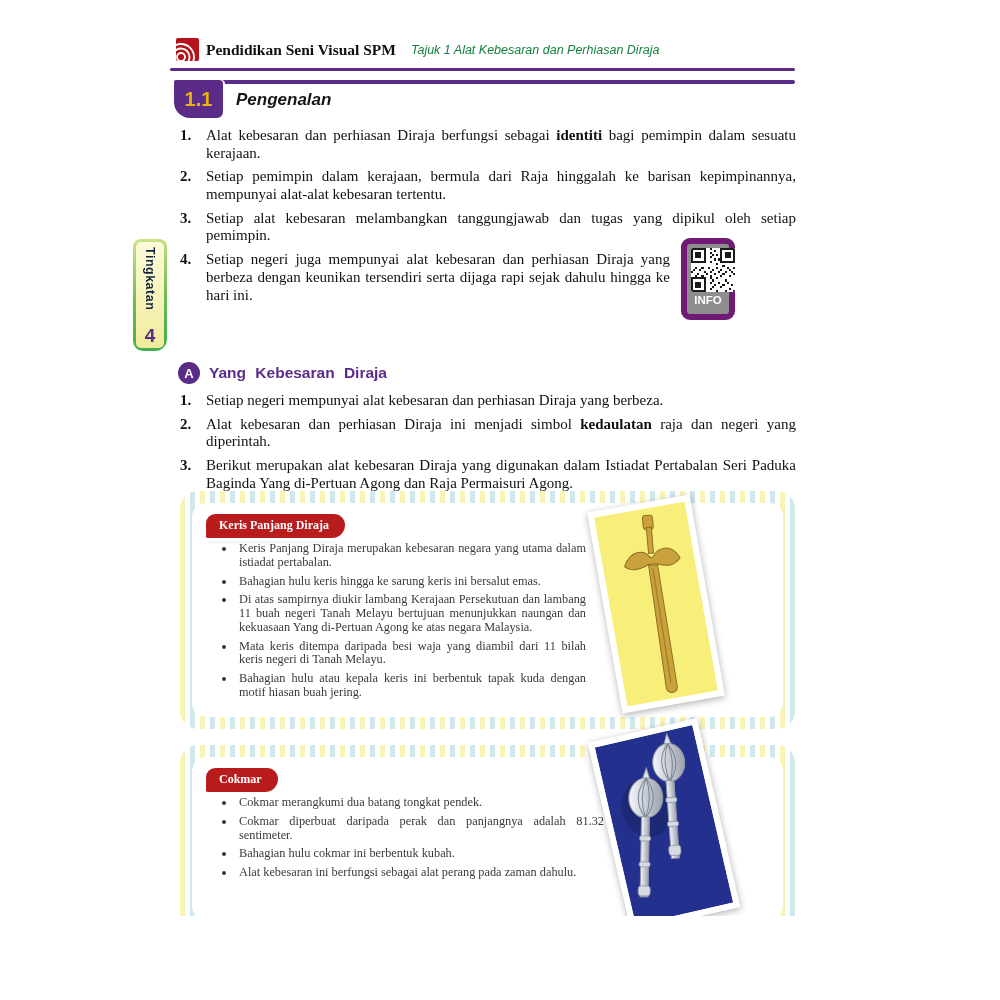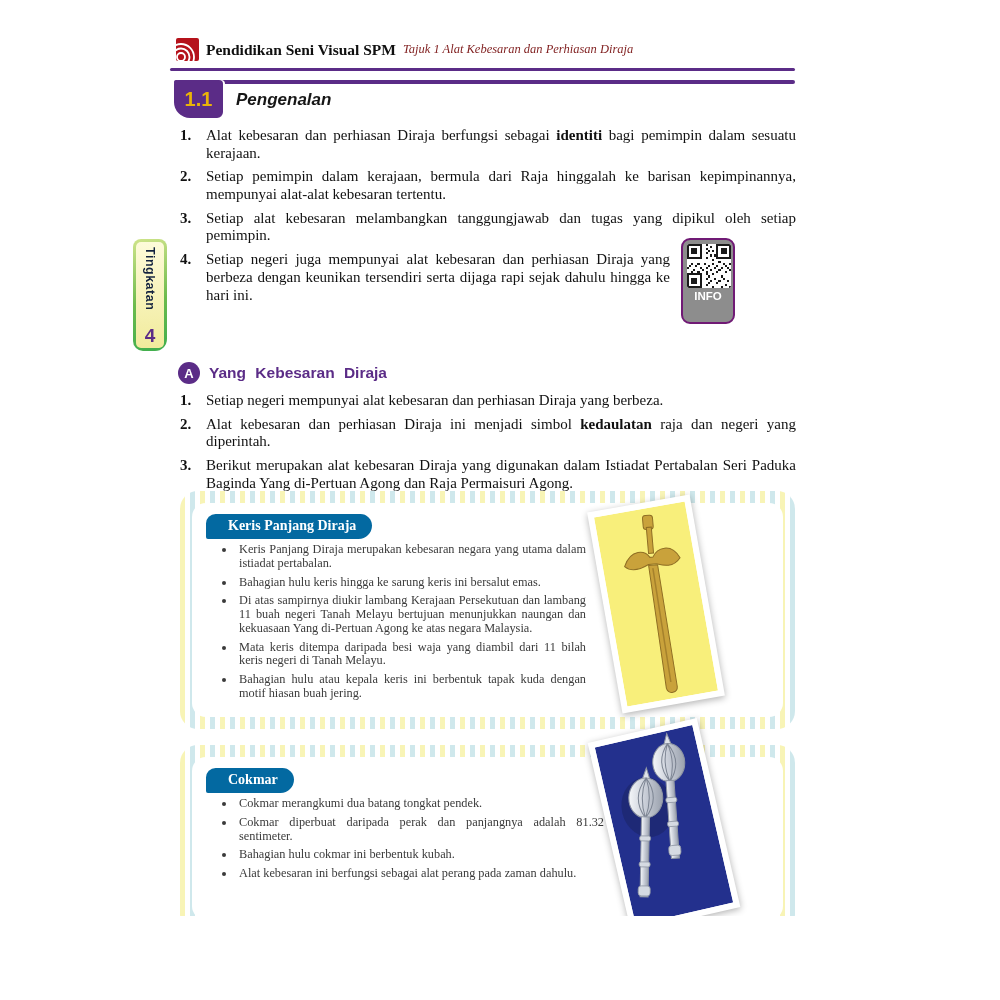--- a/index.html
+++ b/index.html
@@ -3,21 +3,21 @@
 <meta charset="utf-8">
 <style>
   html,body{margin:0;padding:0;background:#fff;}
   .page{position:relative;width:1000px;height:916px;background:#ffffff;overflow:hidden;
         font-family:"Liberation Serif", serif;color:#111;}
 
   
   .header{position:absolute;left:176px;top:38px;display:flex;align-items:center;gap:7px;}
   .logo{width:23px;height:23px;flex:0 0 auto;}
   .h-title{font-weight:bold;font-size:15.5px;color:#101010;}
-  .h-sub{font-family:Liberation Serif, serif;font-style:italic;font-size:12.5px;color:#7f1d1d;margin-left:0;}
+  .h-sub{font-family:Liberation Sans, sans-serif;font-style:italic;font-size:12.5px;color:#15803d;margin-left:8px;}
   .top-rule{position:absolute;left:170px;top:68px;width:625px;height:3px;background:#5b2c87;border-radius:2px;}
 
   
   .sec{position:absolute;left:174px;width:621px;height:40px;}
   #sec1{top:80px;} #sec2{top:316px;}
   .sec-line{position:absolute;left:0;top:0;width:100%;height:4px;background:#5b2c87;border-radius:2px;}
   .sec-badge{position:absolute;left:0;top:0;width:49px;height:38px;background:#5b2c87;
              border-radius:4px 4px 6px 16px;display:flex;align-items:center;justify-content:center;
              font-family:"Liberation Sans", sans-serif;font-weight:bold;font-size:20px;color:#eab308;
              box-shadow:2px 0 0 #fff;}
@@ -28,22 +28,22 @@
   .olist{position:absolute;left:180px;width:616px;}
   #intro-list{top:127px;} #a-list{top:392px;}
   .oitem{display:flex;margin-bottom:6px;}
   .oitem .num{flex:0 0 26px;font-weight:bold;font-size:15px;line-height:1.18;}
   .oitem .txt{flex:1;font-size:15px;line-height:1.18;text-align:justify;}
   #item4 .txt{max-width:464px;}
   b{font-weight:bold;}
 
   
   .info-block{position:absolute;left:681px;top:238px;display:flex;gap:9px;}
-  .info-badge{width:54px;background:#8d8d8d;border:2px solid #701a75;border-radius:9px;
-              padding:4px 4px 20px;text-align:center;box-sizing:border-box;}
+  .info-badge{width:54px;background:#8d8d8d;border:6px solid #701a75;border-radius:9px;
+              padding:4px 4px 8px;text-align:center;box-sizing:border-box;}
   .info-badge svg{display:block;background:#fff;border-radius:2px;}
   .info-label{font-family:"Liberation Sans", sans-serif;font-weight:bold;color:#fff;font-size:11.5px;padding-top:2px;}
   .info-caption{width:66px;font-size:12.5px;line-height:1.3;color:#222;padding-top:8px;}
 
   
   .tab{position:absolute;left:133px;top:239px;width:34px;height:112px;
        background:linear-gradient(165deg,#cfe48a 0%,#6cbb4d 55%,#3fae4e 100%);
        border-radius:8px 8px 12px 10px;padding:3px;box-sizing:border-box;}
   .tab-inner{width:100%;height:100%;background:linear-gradient(180deg,#fdfbda,#f1eb9c);
              border-radius:5px;display:flex;flex-direction:column;align-items:center;
@@ -60,22 +60,22 @@
   .subhead .stitle{font-family:"Liberation Sans", sans-serif;font-weight:bold;font-size:15.5px;
                    color:#5b2c87;word-spacing:5px;}
 
   
   .card{position:absolute;left:180px;width:615px;border-radius:18px;box-sizing:border-box;padding:12px;
         background:repeating-linear-gradient(90deg,#f8f4b6 0 5px,#ffffff 5px 10px,#cfe8ec 10px 15px,#ffffff 15px 20px);}
   #card-keris{top:491px;height:238px;}
   #card-cokmar{top:745px;height:187px;}
   .card-inner{width:100%;height:100%;background:#fff;border-radius:14px;position:relative;
               box-sizing:border-box;padding:11px 14px;}
-  .card-title{display:inline-block;background:#0369a1;color:#fff;font-weight:bold;font-size:14px;
-              padding:4px 16px 5px 22px;border-radius:10px 12px 14px 2px;}
+  .card-title{display:inline-block;background:#b91c1c;color:#fff;font-weight:bold;font-size:12px;
+              padding:4px 16px 5px 13px;border-radius:10px 12px 14px 2px;}
   .card ul{margin:4px 0 0 30px;padding:0;width:350px;}
   #card-cokmar ul{width:368px;}
   .card li{font-size:12.3px;line-height:1.12;color:#3a3a3a;text-align:justify;margin-bottom:5px;padding-left:3px;}
 
   
   .photo{position:absolute;background:#fff;padding:6px;box-shadow:0 2px 7px rgba(0,0,0,.3);z-index:5;}
   #photo-keris{left:604px;top:502px;transform:rotate(-10deg);}
   #photo-cokmar{left:608px;top:728px;transform:rotate(-13deg);}
   .photo svg{display:block;}
 

